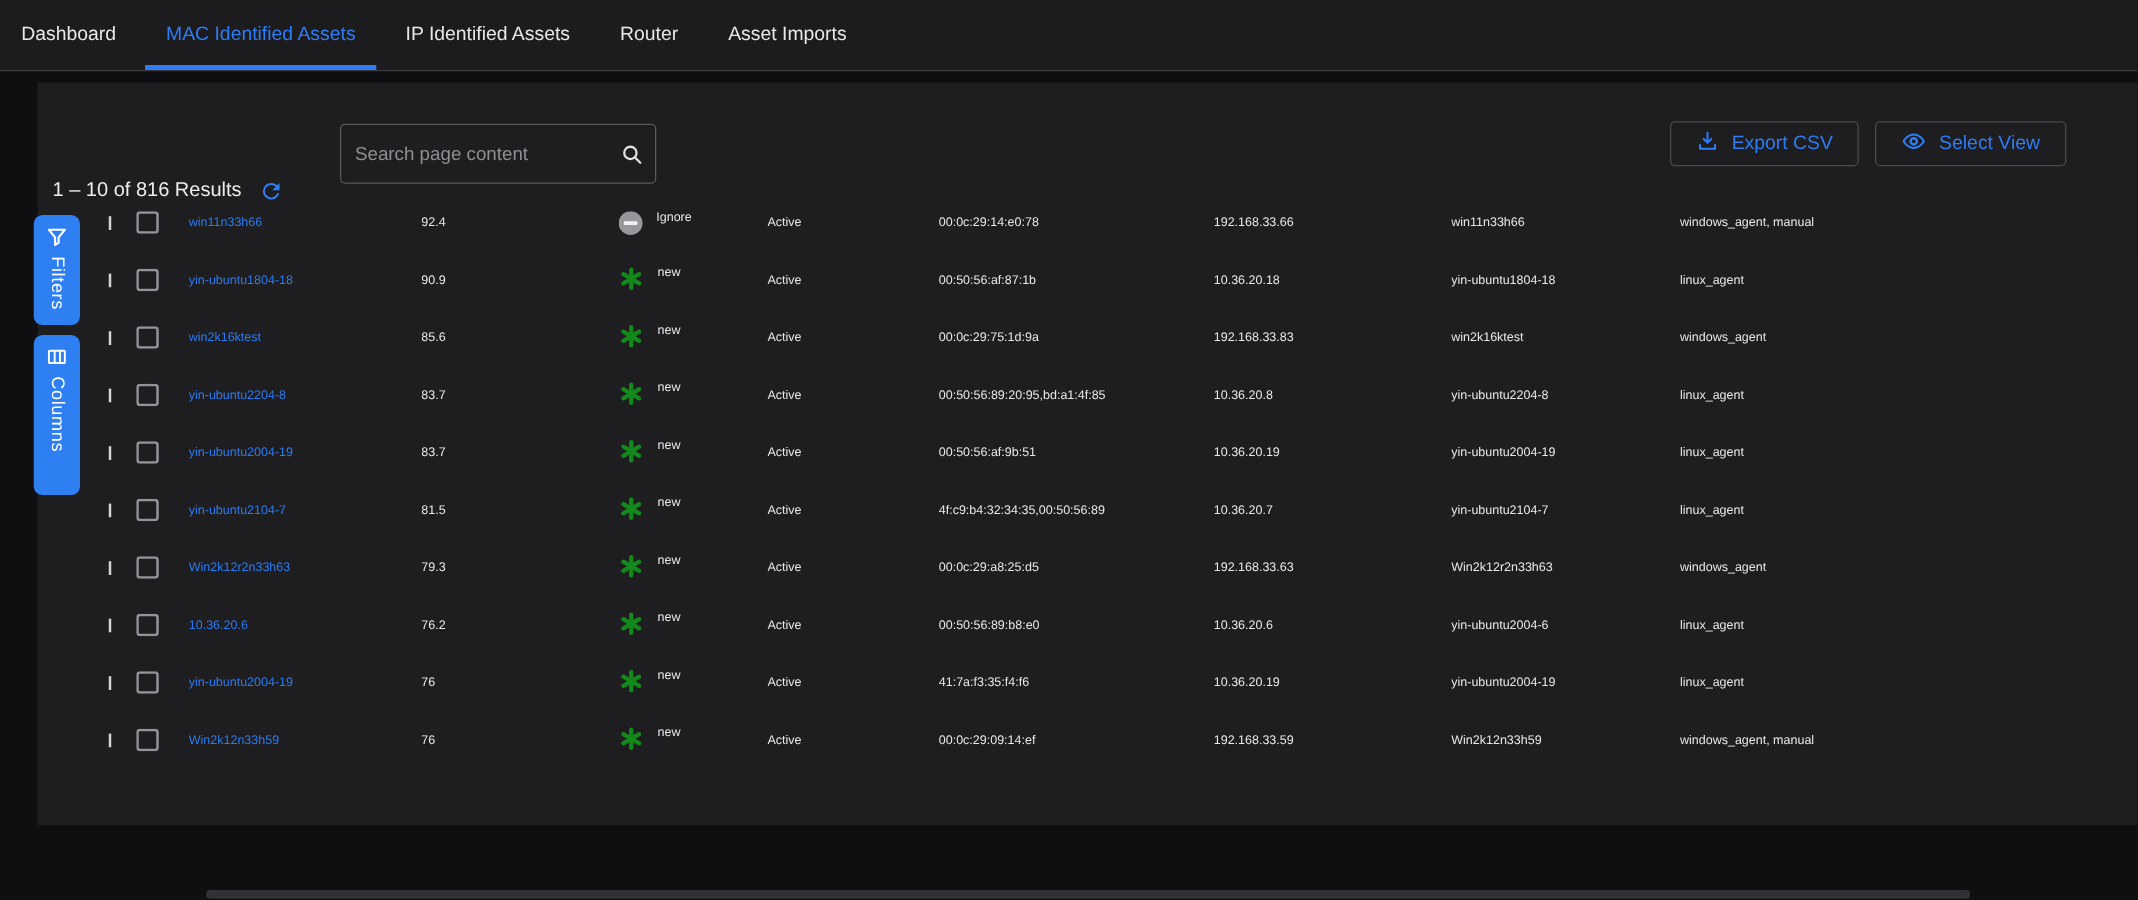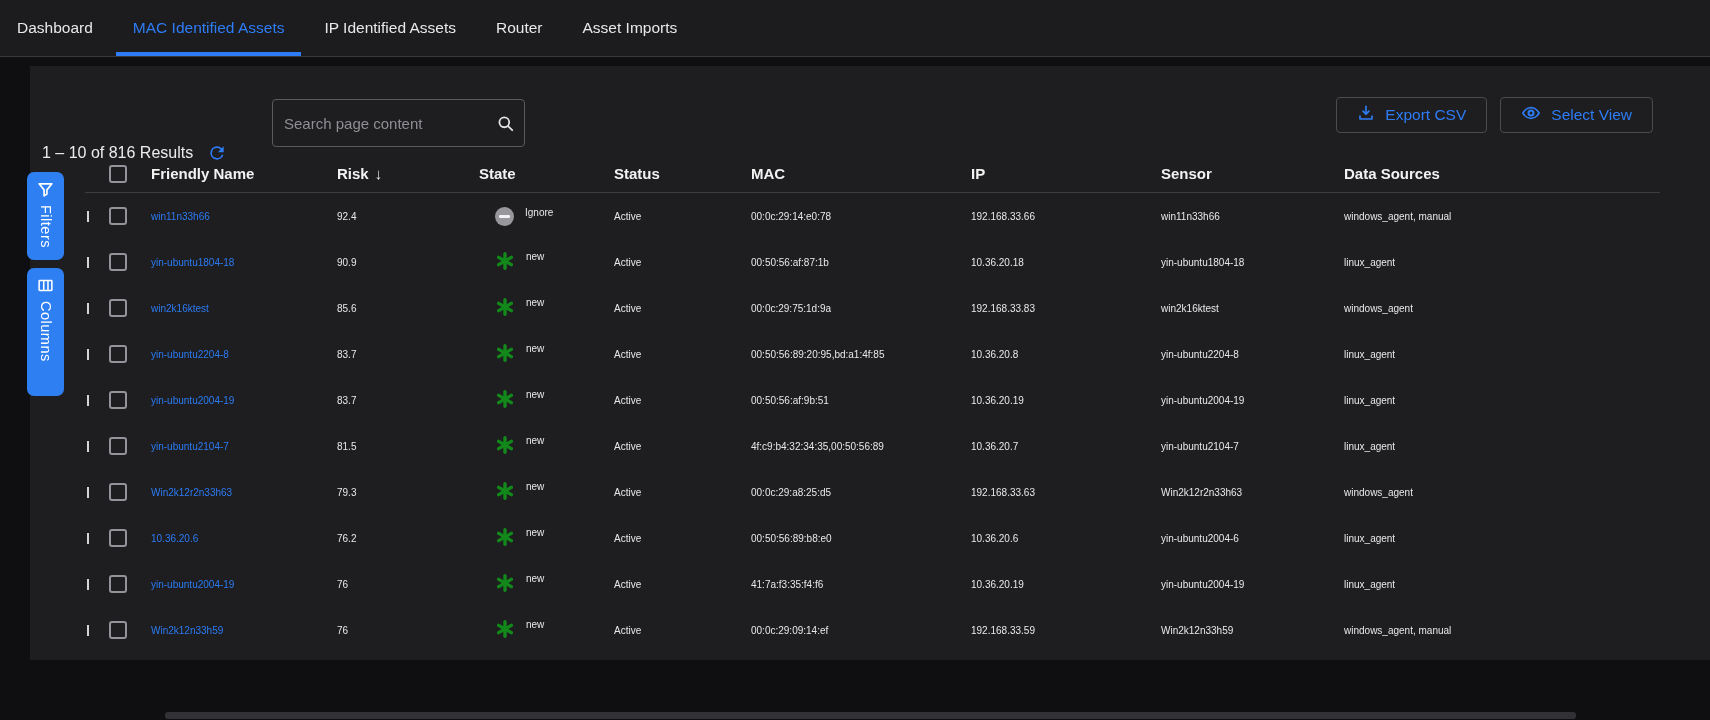--- a/index.html
+++ b/index.html
@@ -147,34 +147,20 @@
         <svg width="20" height="20" viewBox="0 0 24 24" fill="none" stroke="#2e7cf6" stroke-width="2">
           <path d="M12 5.5C5.6 5.5 2.3 12 2.3 12s3.3 6.5 9.7 6.5 9.7-6.5 9.7-6.5S18.4 5.5 12 5.5z"></path>
           <circle cx="12" cy="12" r="3" stroke-width="2.4"></circle>
         </svg>
       </span>
       <span>Select View</span>
     </button>
   </div>
 
   <div class="table">
-    <div class="tr thead">
-      <div class="cell"></div>
-      <div class="cell">
-          <span class="cbx"></span>
-        </div>
-      <div class="cell">Friendly Name</div>
-      <div class="cell"><span>Risk</span><span class="sort-arrow">↓</span></div>
-      <div class="cell">State</div>
-      <div class="cell">Status</div>
-      <div class="cell">MAC</div>
-      <div class="cell">IP</div>
-      <div class="cell">Sensor</div>
-      <div class="cell">Data Sources</div>
-    </div>
     <div id="tbody">
   <div class="tr">
     <div class="cell"><span class="chev"></span></div>
     <div class="cell">
             <span class="cbx"></span>
           </div>
     <div class="cell link c-name">win11n33h66</div>
     <div class="cell c-risk">92.4</div>
     <div class="cell statecell">
       <span class="icon-ignore"></span>

